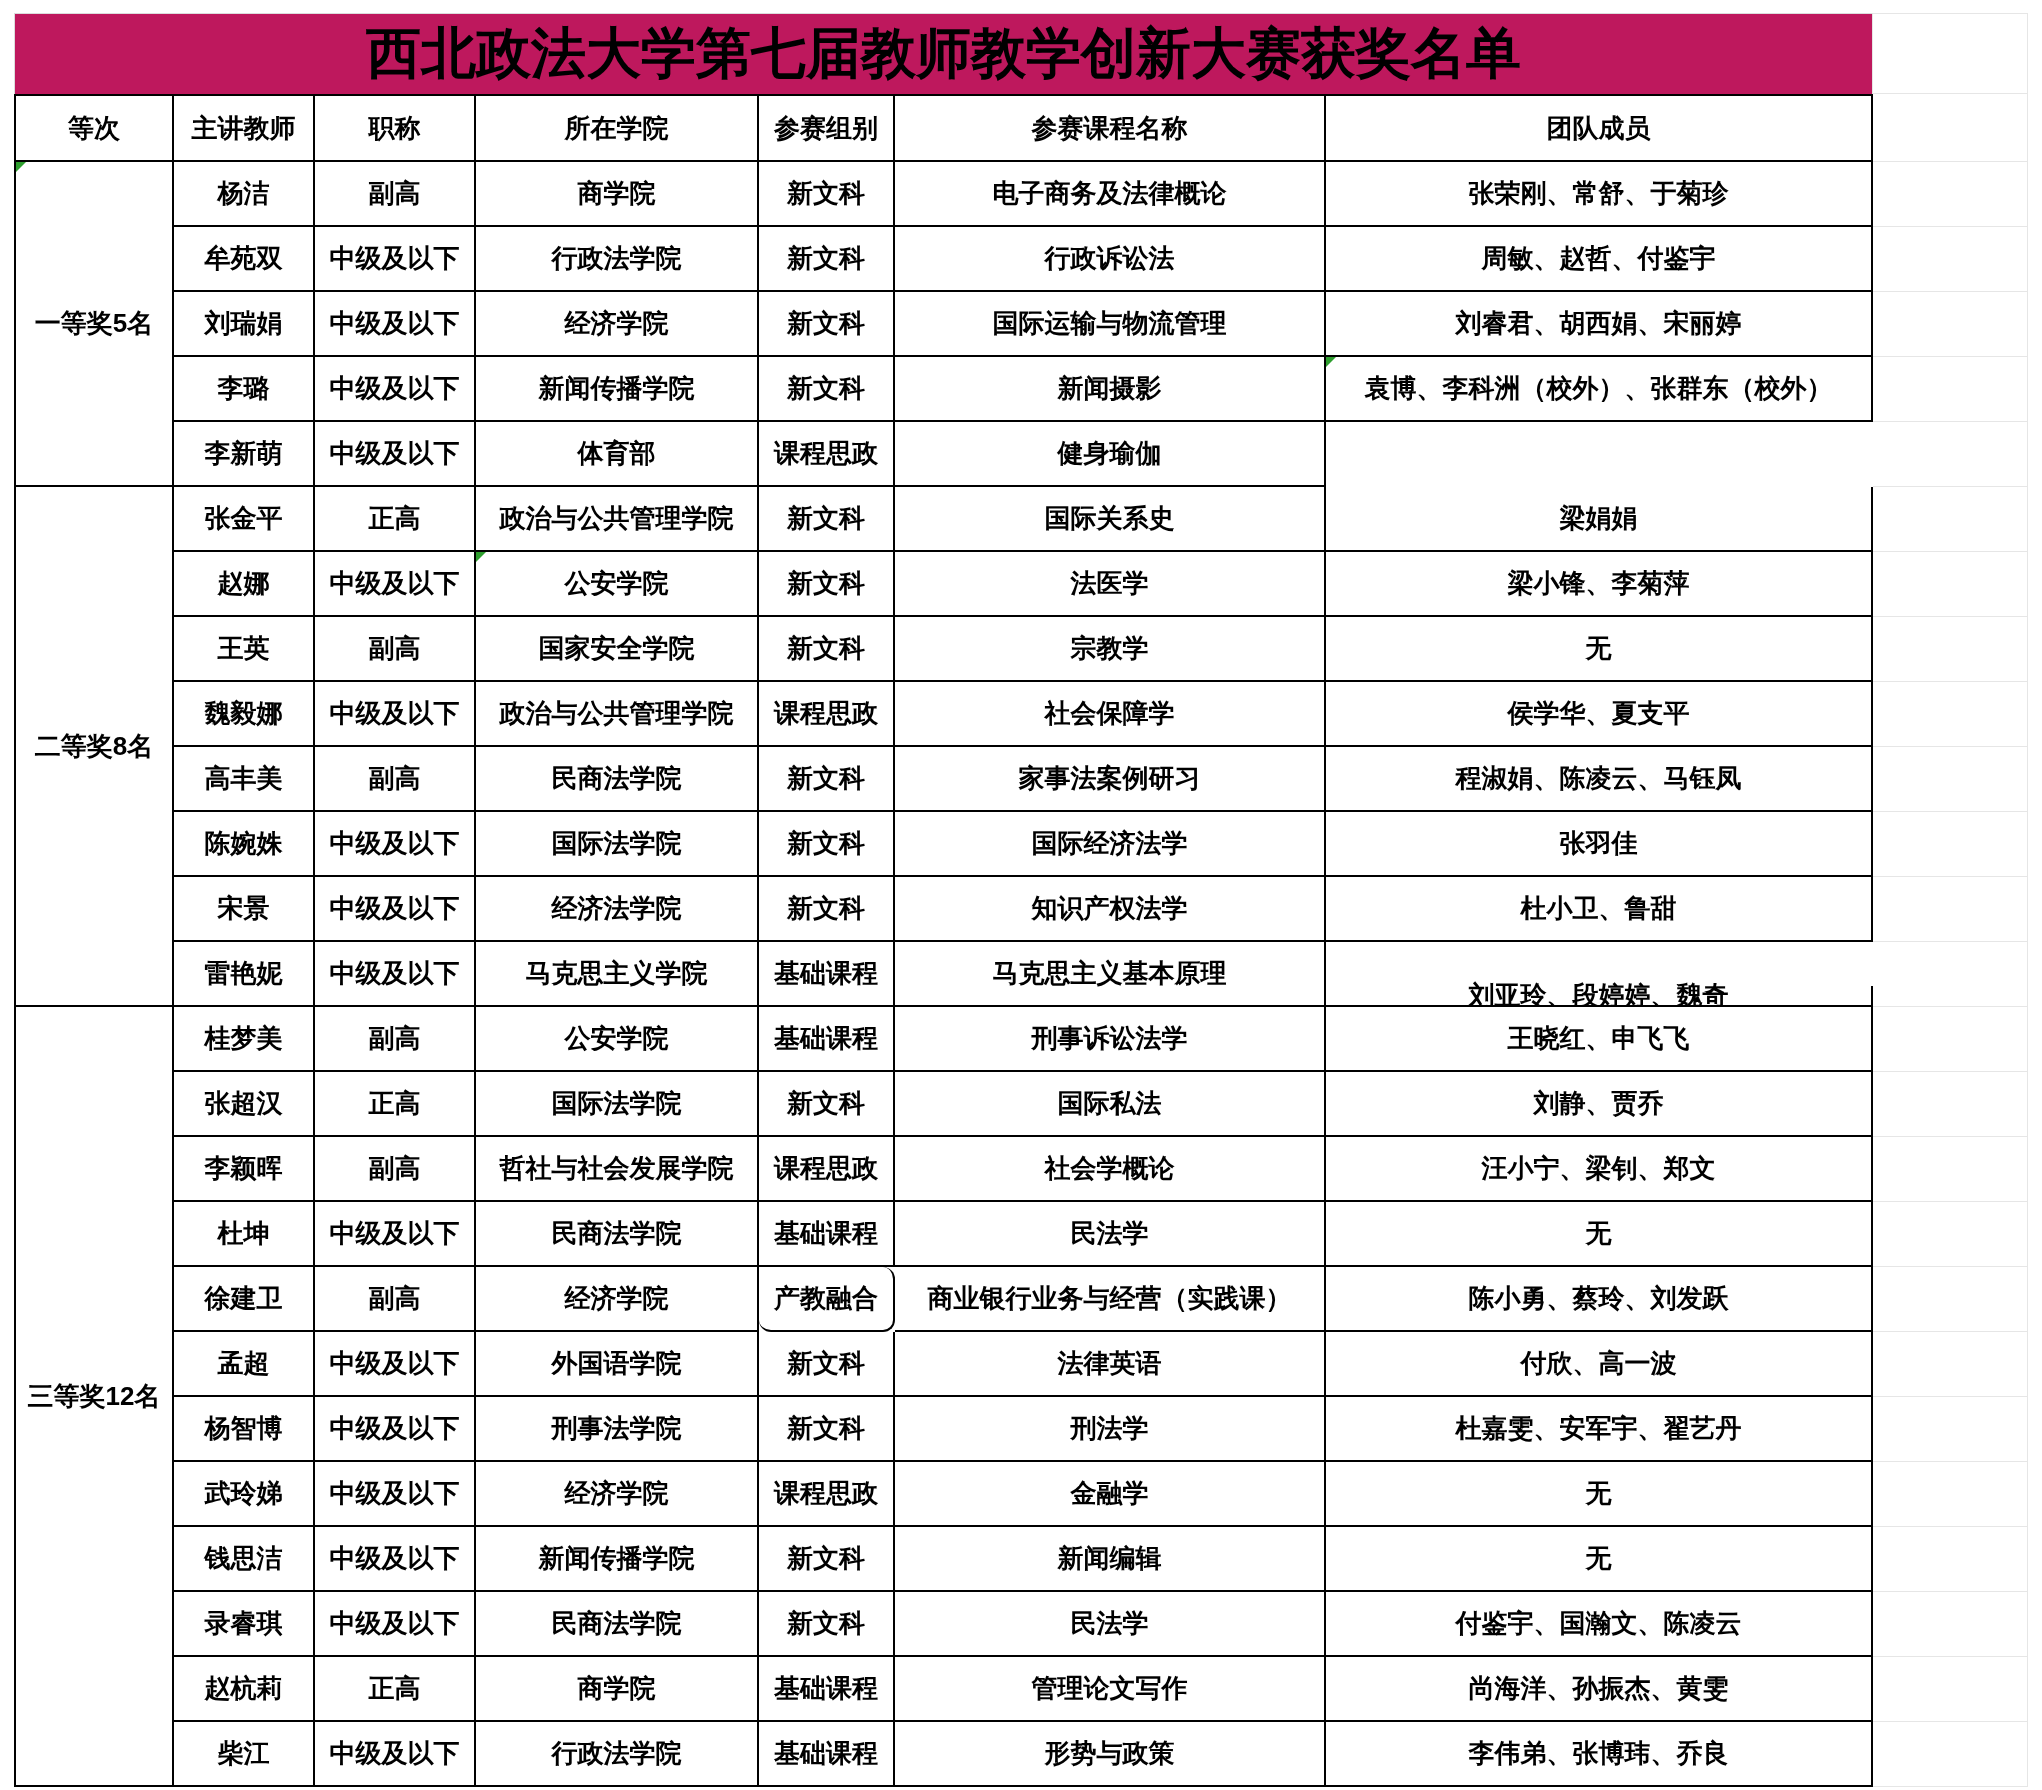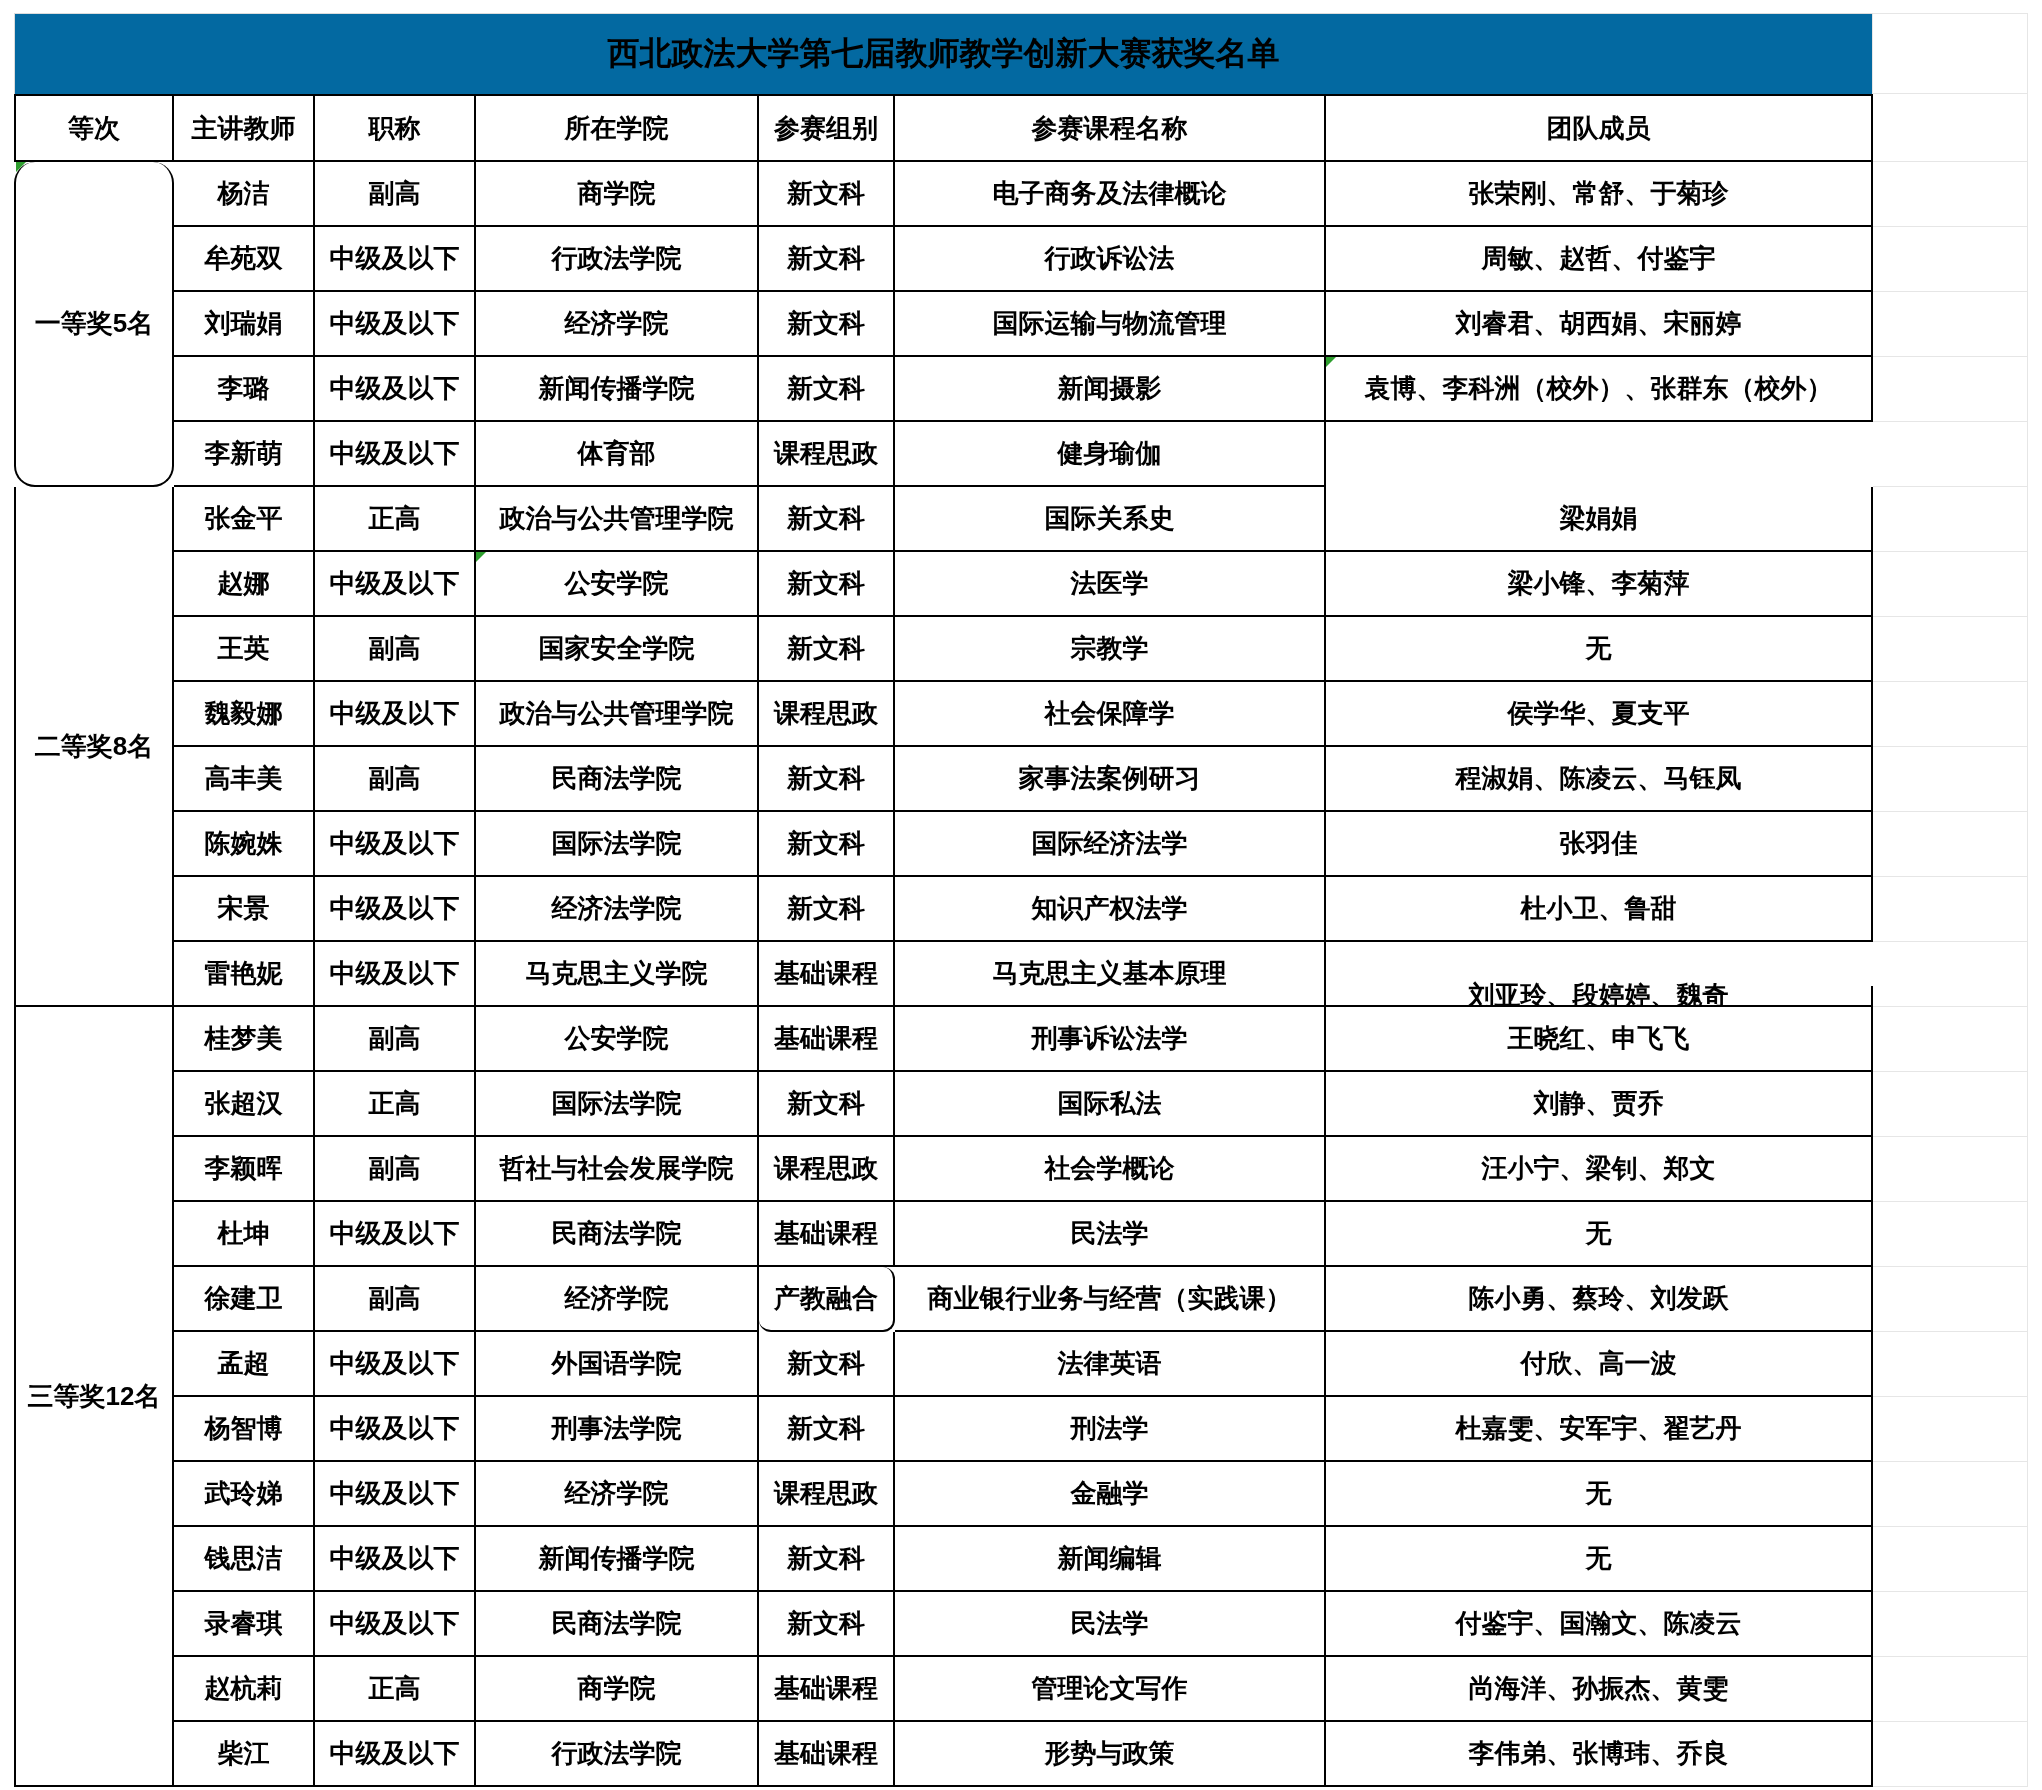--- a/index.html
+++ b/index.html
@@ -18,24 +18,24 @@
     font-weight:700;font-size:26px;color:#000;white-space:nowrap;overflow:visible;
     line-height:1.1;
   }
   .btop{border-top:2.6px solid #000;}
   .bleft{border-left:2.6px solid #000;}
   .fcell{
     background:#ffffff;border-right:1.7px solid #e6e6e6;border-bottom:1.7px solid #e6e6e6;
   }
   .ftop{border-top:1.7px solid #e6e6e6;}
   .title-cell{
-    position:relative;background:#0369a1;
+    position:relative;background:#be185d;
     border-top:1.7px solid #dcdcdc;border-left:1.7px solid #dcdcdc;border-right:1.7px solid #e6e6e6;
     display:flex;align-items:center;justify-content:center;
-    font-weight:700;font-size:32px;color:#000;white-space:nowrap;
+    font-weight:700;font-size:55px;color:#000;white-space:nowrap;
   }
   .tri{
     position:absolute;top:0;left:0;width:0;height:0;
     border-top:10.5px solid #2e9e2e;border-right:10.5px solid transparent;
     pointer-events:none;
   }
 </style>
 </head>
 <body>
 
@@ -44,21 +44,21 @@
       <div class="title-cell" style="grid-area: 1 / 1 / auto / span 7;">西北政法大学第七届教师教学创新大赛获奖名单</div>
       <div class="fcell ftop" style="grid-area: 1 / 8;"></div>
       <div class="bcell btop bleft" style="grid-area: 2 / 1;">等次</div>
       <div class="bcell btop" style="grid-area: 2 / 2;">主讲教师</div>
       <div class="bcell btop" style="grid-area: 2 / 3;">职称</div>
       <div class="bcell btop" style="grid-area: 2 / 4;">所在学院</div>
       <div class="bcell btop" style="grid-area: 2 / 5;">参赛组别</div>
       <div class="bcell btop" style="grid-area: 2 / 6;">参赛课程名称</div>
       <div class="bcell btop" style="grid-area: 2 / 7;">团队成员</div>
       <div class="fcell" style="grid-area: 2 / 8;"></div>
-      <div class="bcell bleft" style="grid-area: 3 / 1 / span 5; border-radius: 21px;"><span class="tri"></span>一等奖5名</div>
+      <div class="bcell bleft" style="grid-area: 3 / 1 / span 5;"><span class="tri"></span>一等奖5名</div>
       <div class="bcell" style="grid-area: 3 / 2;">杨洁</div>
       <div class="bcell" style="grid-area: 3 / 3;">副高</div>
       <div class="bcell" style="grid-area: 3 / 4;">商学院</div>
       <div class="bcell" style="grid-area: 3 / 5;">新文科</div>
       <div class="bcell" style="grid-area: 3 / 6;">电子商务及法律概论</div>
       <div class="bcell" style="grid-area: 3 / 7;">张荣刚、常舒、于菊珍</div>
       <div class="fcell" style="grid-area: 3 / 8;"></div>
       <div class="bcell" style="grid-area: 4 / 2;">牟苑双</div>
       <div class="bcell" style="grid-area: 4 / 3;">中级及以下</div>
       <div class="bcell" style="grid-area: 4 / 4;">行政法学院</div>

